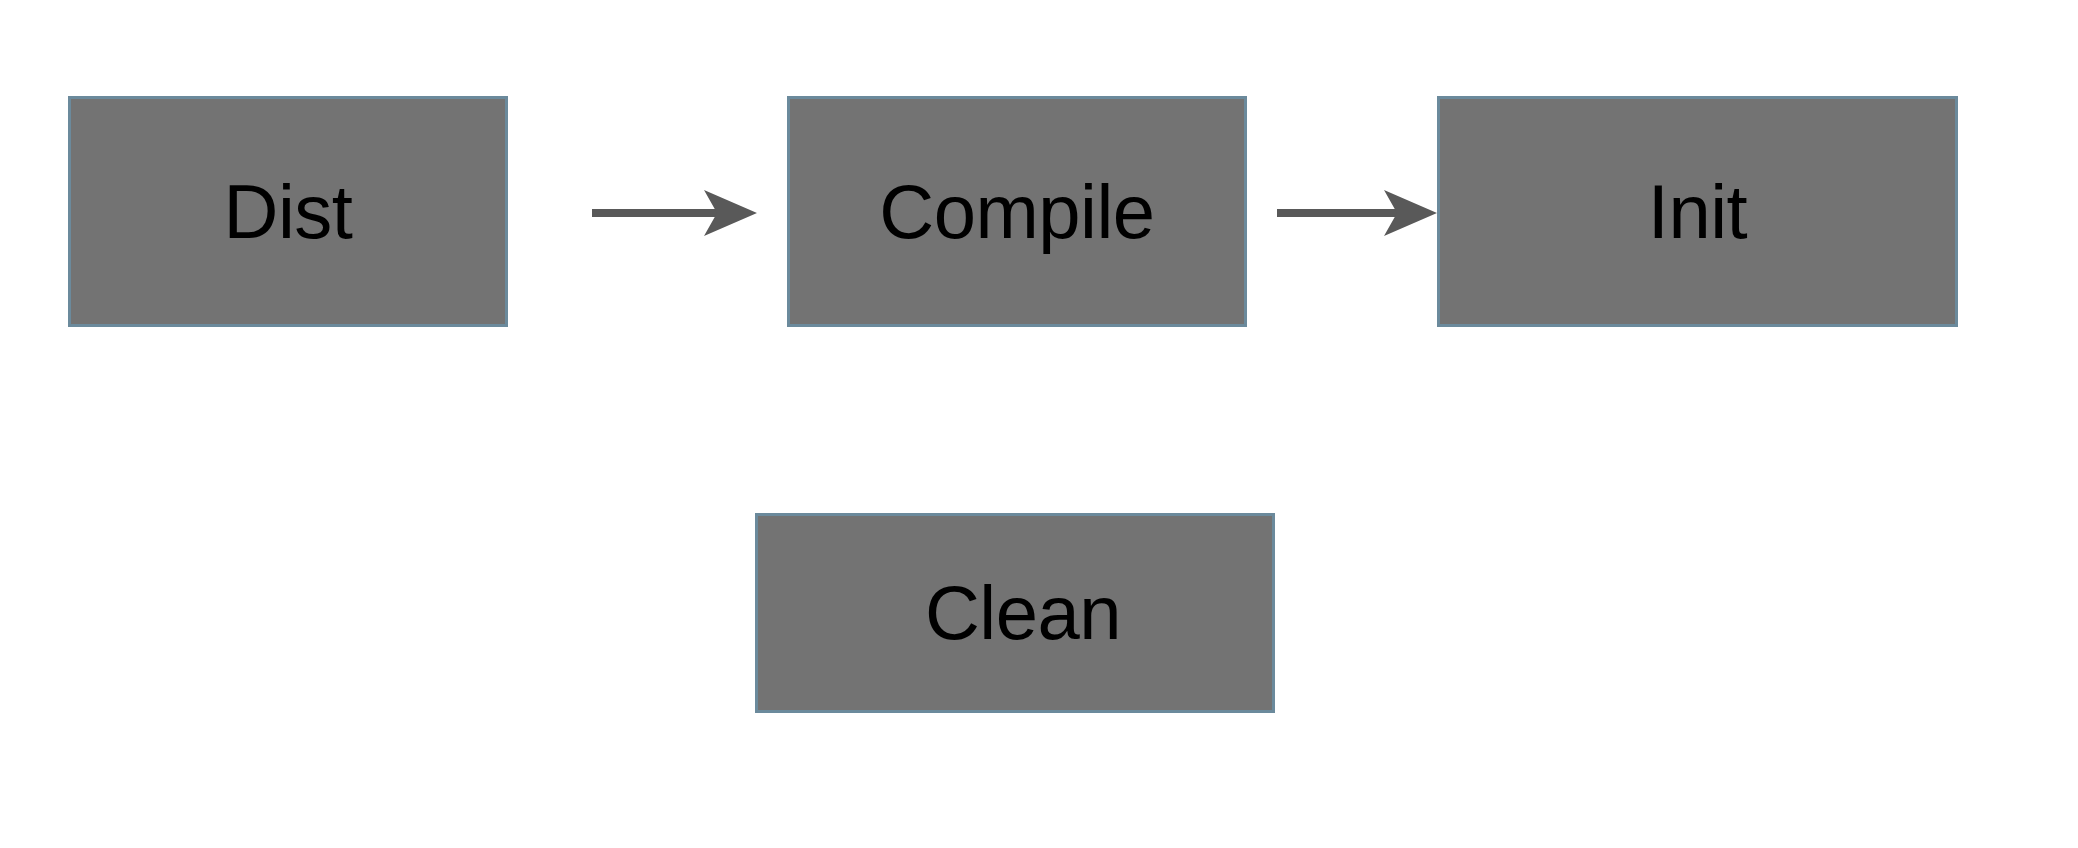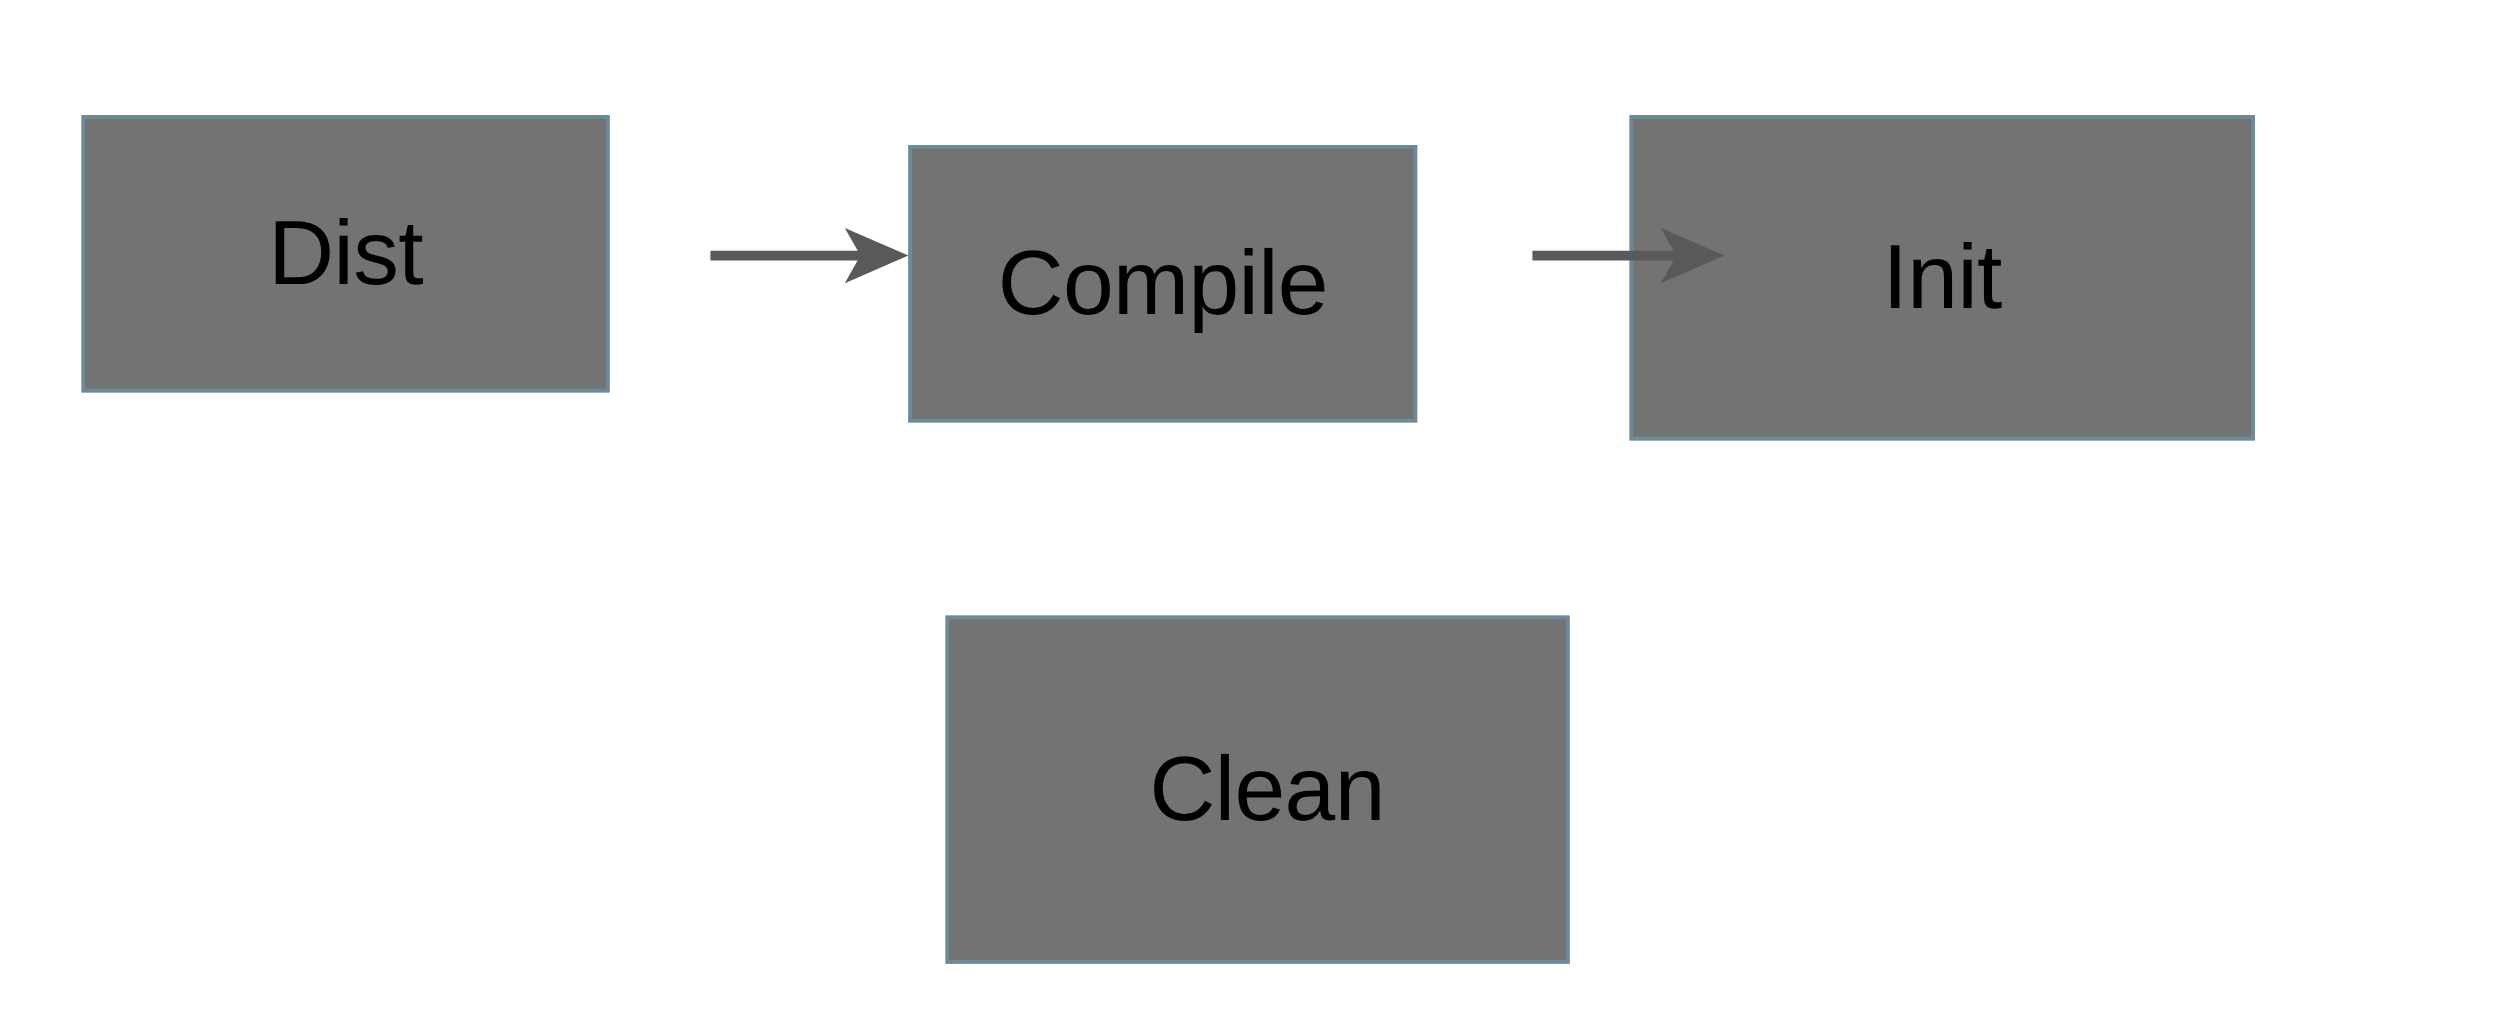--- a/index.html
+++ b/index.html
@@ -37,23 +37,23 @@
     font-weight: 400;
     color: #000000;
     line-height: 1;
     letter-spacing: -0.5px;
     white-space: nowrap;
     user-select: none;
   }
 
   
   #node-dist    { left: 68px;   top: 96px;  width: 440px; height: 231px; }
-  #node-compile { left: 757px;  top: 96px;  width: 424px; height: 231px; margin-top: 25px; }
-  #node-init    { left: 1358px; top: 96px;  width: 521px; height: 271px; }
-  #node-clean   { left: 788px;  top: 513px; width: 520px; height: 290px; padding-left: 16px; }
+  #node-compile { left: 787px;  top: 96px;  width: 460px; height: 231px; }
+  #node-init    { left: 1437px; top: 96px;  width: 521px; height: 231px; }
+  #node-clean   { left: 755px;  top: 513px; width: 520px; height: 200px; padding-left: 16px; }
 
   
   .edge {
     position: absolute;
     overflow: visible;
   }
   #edge-dist-compile { left: 508px;  top: 182px; width: 249px; height: 62px; }
   #edge-compile-init { left: 1277px; top: 182px; width: 160px; height: 62px; }
 
   .edge svg { display: block; overflow: visible; }

